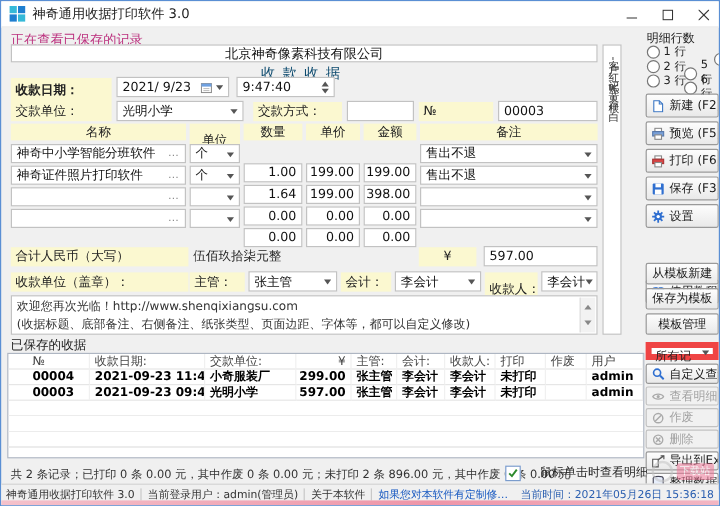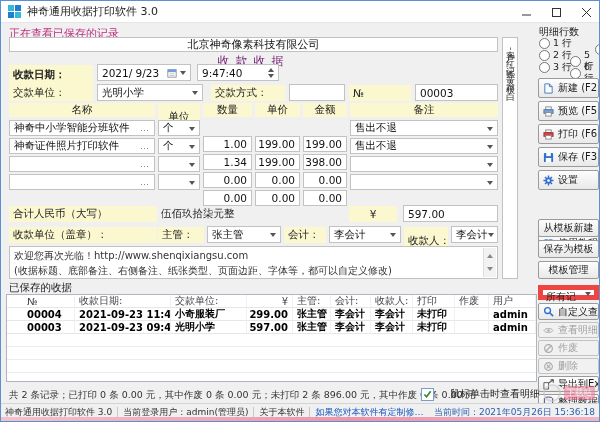--- a/index.html
+++ b/index.html
@@ -21,21 +21,21 @@
   .inp{background:#fff;border:1px solid #c2c2c2;font-size:10.5px;display:flex;align-items:center;padding:0 4px;color:#111;white-space:nowrap;overflow:hidden;}
   .num{justify-content:flex-end;margin-top:16px;}
   .arr{margin-left:auto;width:0;height:0;border:3px solid transparent;border-top:4px solid #555;transform:translateY(2px);flex:none;}
   .ell{margin-left:auto;color:#888;font-size:9px;letter-spacing:1px;flex:none;}
   .spin{margin-left:auto;display:flex;flex-direction:column;gap:2px;align-items:center;flex:none;}
   .tri-up{width:0;height:0;border:3px solid transparent;border-bottom:4px solid #555;}
   .tri-dn{width:0;height:0;border:3px solid transparent;border-top:4px solid #555;}
   .banner{font-size:11px;color:#bb2f7d;}
   .hint{font-size:10px;color:#8a8a8a;text-align:right;white-space:nowrap;}
   .strip{background:#fff;border:1px solid #c2c2c2;writing-mode:vertical-rl;font-size:9px;color:#333;letter-spacing:2px;display:flex;justify-content:flex-start;align-items:center;padding-top:5px;}
-  .rtitle{font-size:12px;color:#701a75;letter-spacing:6px;text-align:center;}
+  .rtitle{font-size:12px;color:#0c4a6e;letter-spacing:6px;text-align:center;}
   .company{justify-content:center;font-size:11px;}
   .words{font-size:10.5px;color:#222;display:flex;align-items:center;}
   
   .ta{background:#fff;border:1px solid #c2c2c2;font-size:10px;line-height:15px;color:#333;padding:1px 16px 1px 4px;overflow:hidden;}
   .ta-sb{position:absolute;right:1px;top:1px;bottom:1px;width:12px;background:#f2f2f2;border-left:1px solid #ddd;display:flex;flex-direction:column;justify-content:space-between;align-items:center;padding:3px 0;}
   
   .rg{background:#fff;border:1px solid #aeb6c2;display:grid;grid-template-columns:68px 96px 76px 46px 38px 40px 42px 42px 34px 1fr;grid-auto-rows:13px;font-size:10px;overflow:hidden;}
   .rc{display:flex;align-items:center;padding:0 4px;border-right:1px solid #f0f0f0;border-bottom:1px solid #e6e6e6;white-space:nowrap;overflow:hidden;}
   .rh{color:#444;}
   .rv{font-weight:bold;color:#000;}
@@ -159,21 +159,21 @@
   </div>
 
   <div class="abs inp" style="left:8px;top:137px;width:146px;height:16px;">
     <span>神奇证件照片打印软件</span>
     <span class="ell">…</span>
   </div>
   <div class="abs inp" style="left:157px;top:137px;width:42px;height:16px;">
     <span>个</span>
       <span class="arr"></span>
   </div>
-  <div class="abs inp num" style="left:202px;top:137px;width:49px;height:16px;">1.34</div>
+  <div class="abs inp num" style="left:202px;top:137px;width:49px;height:16px;">1.64</div>
   <div class="abs inp num" style="left:254px;top:137px;width:45px;height:16px;">199.00</div>
   <div class="abs inp num" style="left:302px;top:137px;width:44px;height:16px;">398.00</div>
   <div class="abs inp" style="left:349px;top:137px;width:148px;height:16px;">
     <span>售出不退</span>
       <span class="arr"></span>
   </div>
 
   <div class="abs inp" style="left:8px;top:155px;width:146px;height:16px;">
     <span></span>
     <span class="ell">…</span>

